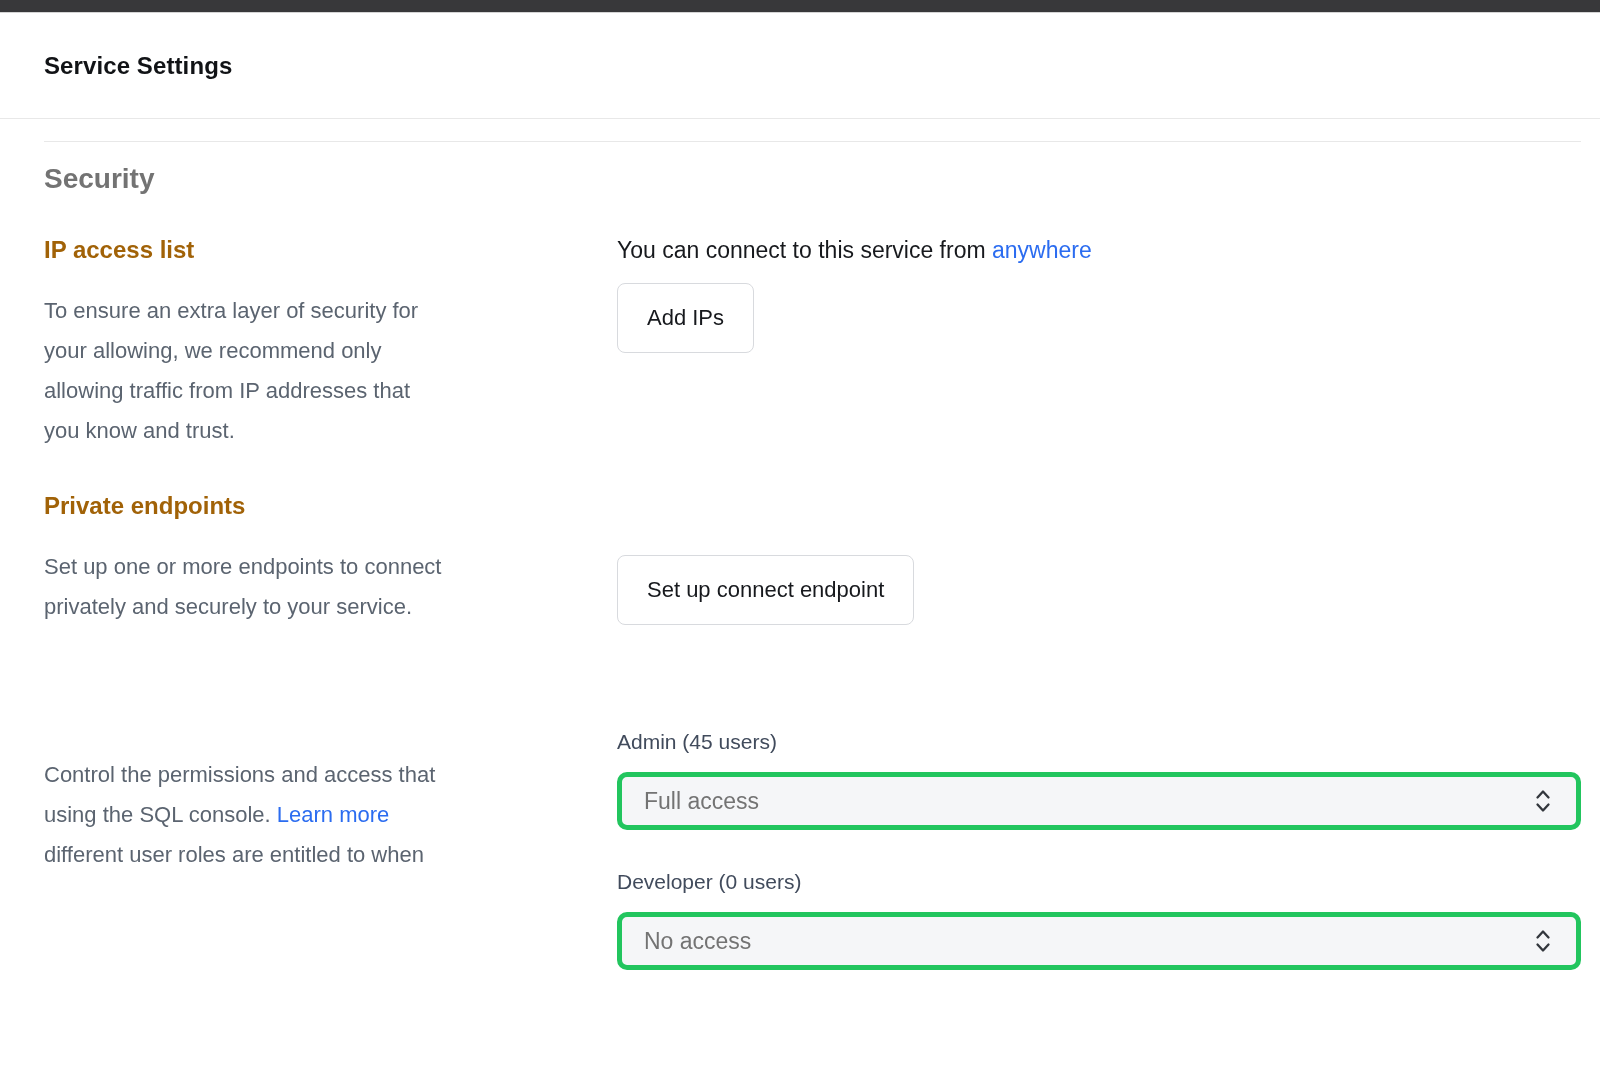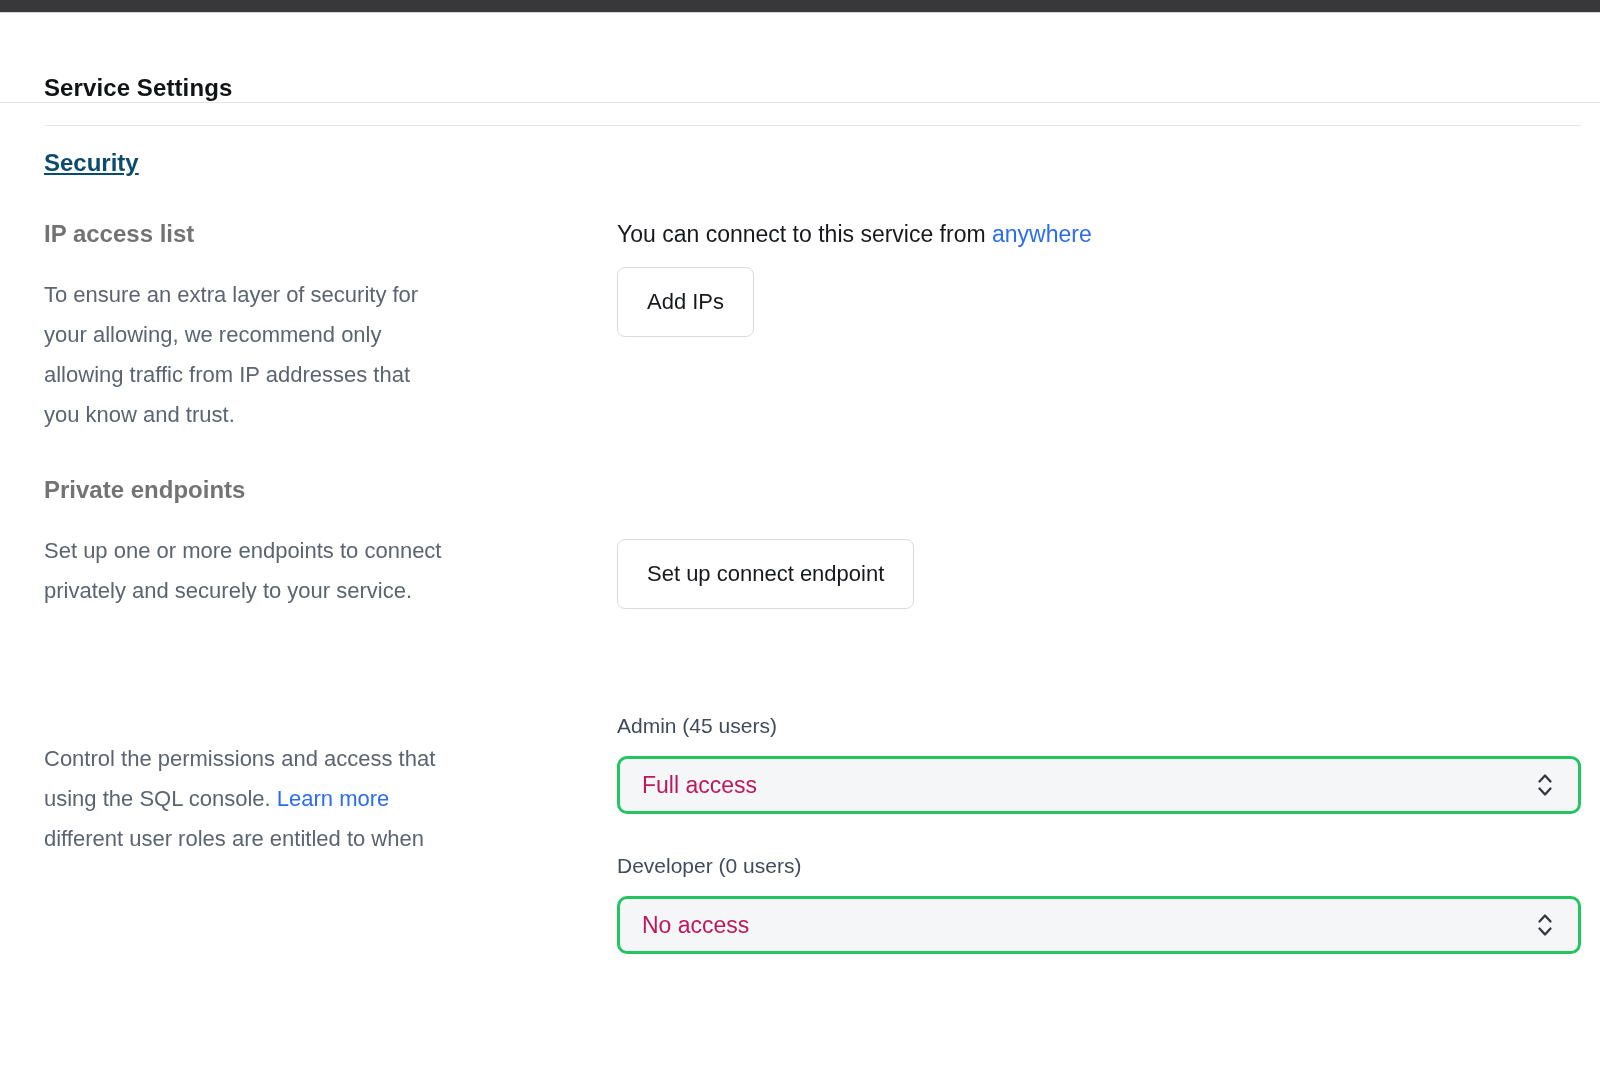--- a/index.html
+++ b/index.html
@@ -10,64 +10,63 @@
     font-family: "Liberation Sans", "DejaVu Sans", sans-serif;
     color: #17191d;
     overflow: hidden;
   }
   .topbar {
     height: 13px;
     background: #38383a;
     border-bottom: 1px solid #d4d4d4;
   }
   header.page-header {
-    height: 90px;
+    height: 106px;
     display: flex;
-    align-items: flex-end;
+    align-items: center;
     padding: 0 44px;
     border-bottom: 1px solid #e8e8e8;
     background: #ffffff;
   }
   h1.page-title {
     font-size: 24px;
     font-weight: 700;
     color: #111316;
     letter-spacing: 0.1px;
   }
   main.content {
     margin: 0 19px 0 44px;
     padding-top: 22px;
   }
   section.section {
     border-top: 1px solid #e8e8e8;
     padding-top: 20px;
     padding-bottom: 62px;
   }
   h2.section-title {
-    font-size: 24px;
+    font-size: 28px;
     line-height: 34px;
     font-weight: 700;
-    color: #0c4a6e;
-    text-decoration: underline;
+    color: #737373;
   }
   .row { display: flex; align-items: flex-start; }
   .row-ip  { margin-top: 39px; }
   .row-pe  { margin-top: 40px; }
   .row-sql { margin-top: 102px; }
   .col-left {
     flex: 0 0 573px;
     width: 573px;
     padding-right: 50px;
   }
   .col-right { flex: 1; min-width: 0; }
   h3.row-heading {
     font-size: 24px;
     line-height: 30px;
     font-weight: 700;
-    color: #737373;
+    color: #a16207;
   }
   .desc {
     margin-top: 26px;
     font-size: 22px;
     color: #5b6470;
   }
   .desc .line { display: block; line-height: 40px; }
   a.link { color: #2b6cf0; text-decoration: none; cursor: pointer; }
   .status-line {
     font-size: 23px;
@@ -92,28 +91,28 @@
     font-size: 21px;
     line-height: 26px;
     color: #414b5c;
   }
   .field-label.second { margin-top: 39px; }
   .select {
     margin-top: 17px;
     height: 58px;
     width: 100%;
     background: #f5f6f8;
-    border: 3px solid #22c55e;
+    border: 5px solid #22c55e;
     border-radius: 10px;
     display: flex;
     align-items: center;
     justify-content: space-between;
     padding: 0 22px;
     font-size: 23px;
-    color: #be185d;
+    color: #737373;
     cursor: pointer;
   }
   .select .chevrons { flex: 0 0 auto; display: block; }
 </style>
 </head>
 <body>
 
 <div class="topbar"></div>
 
 <header class="page-header">

